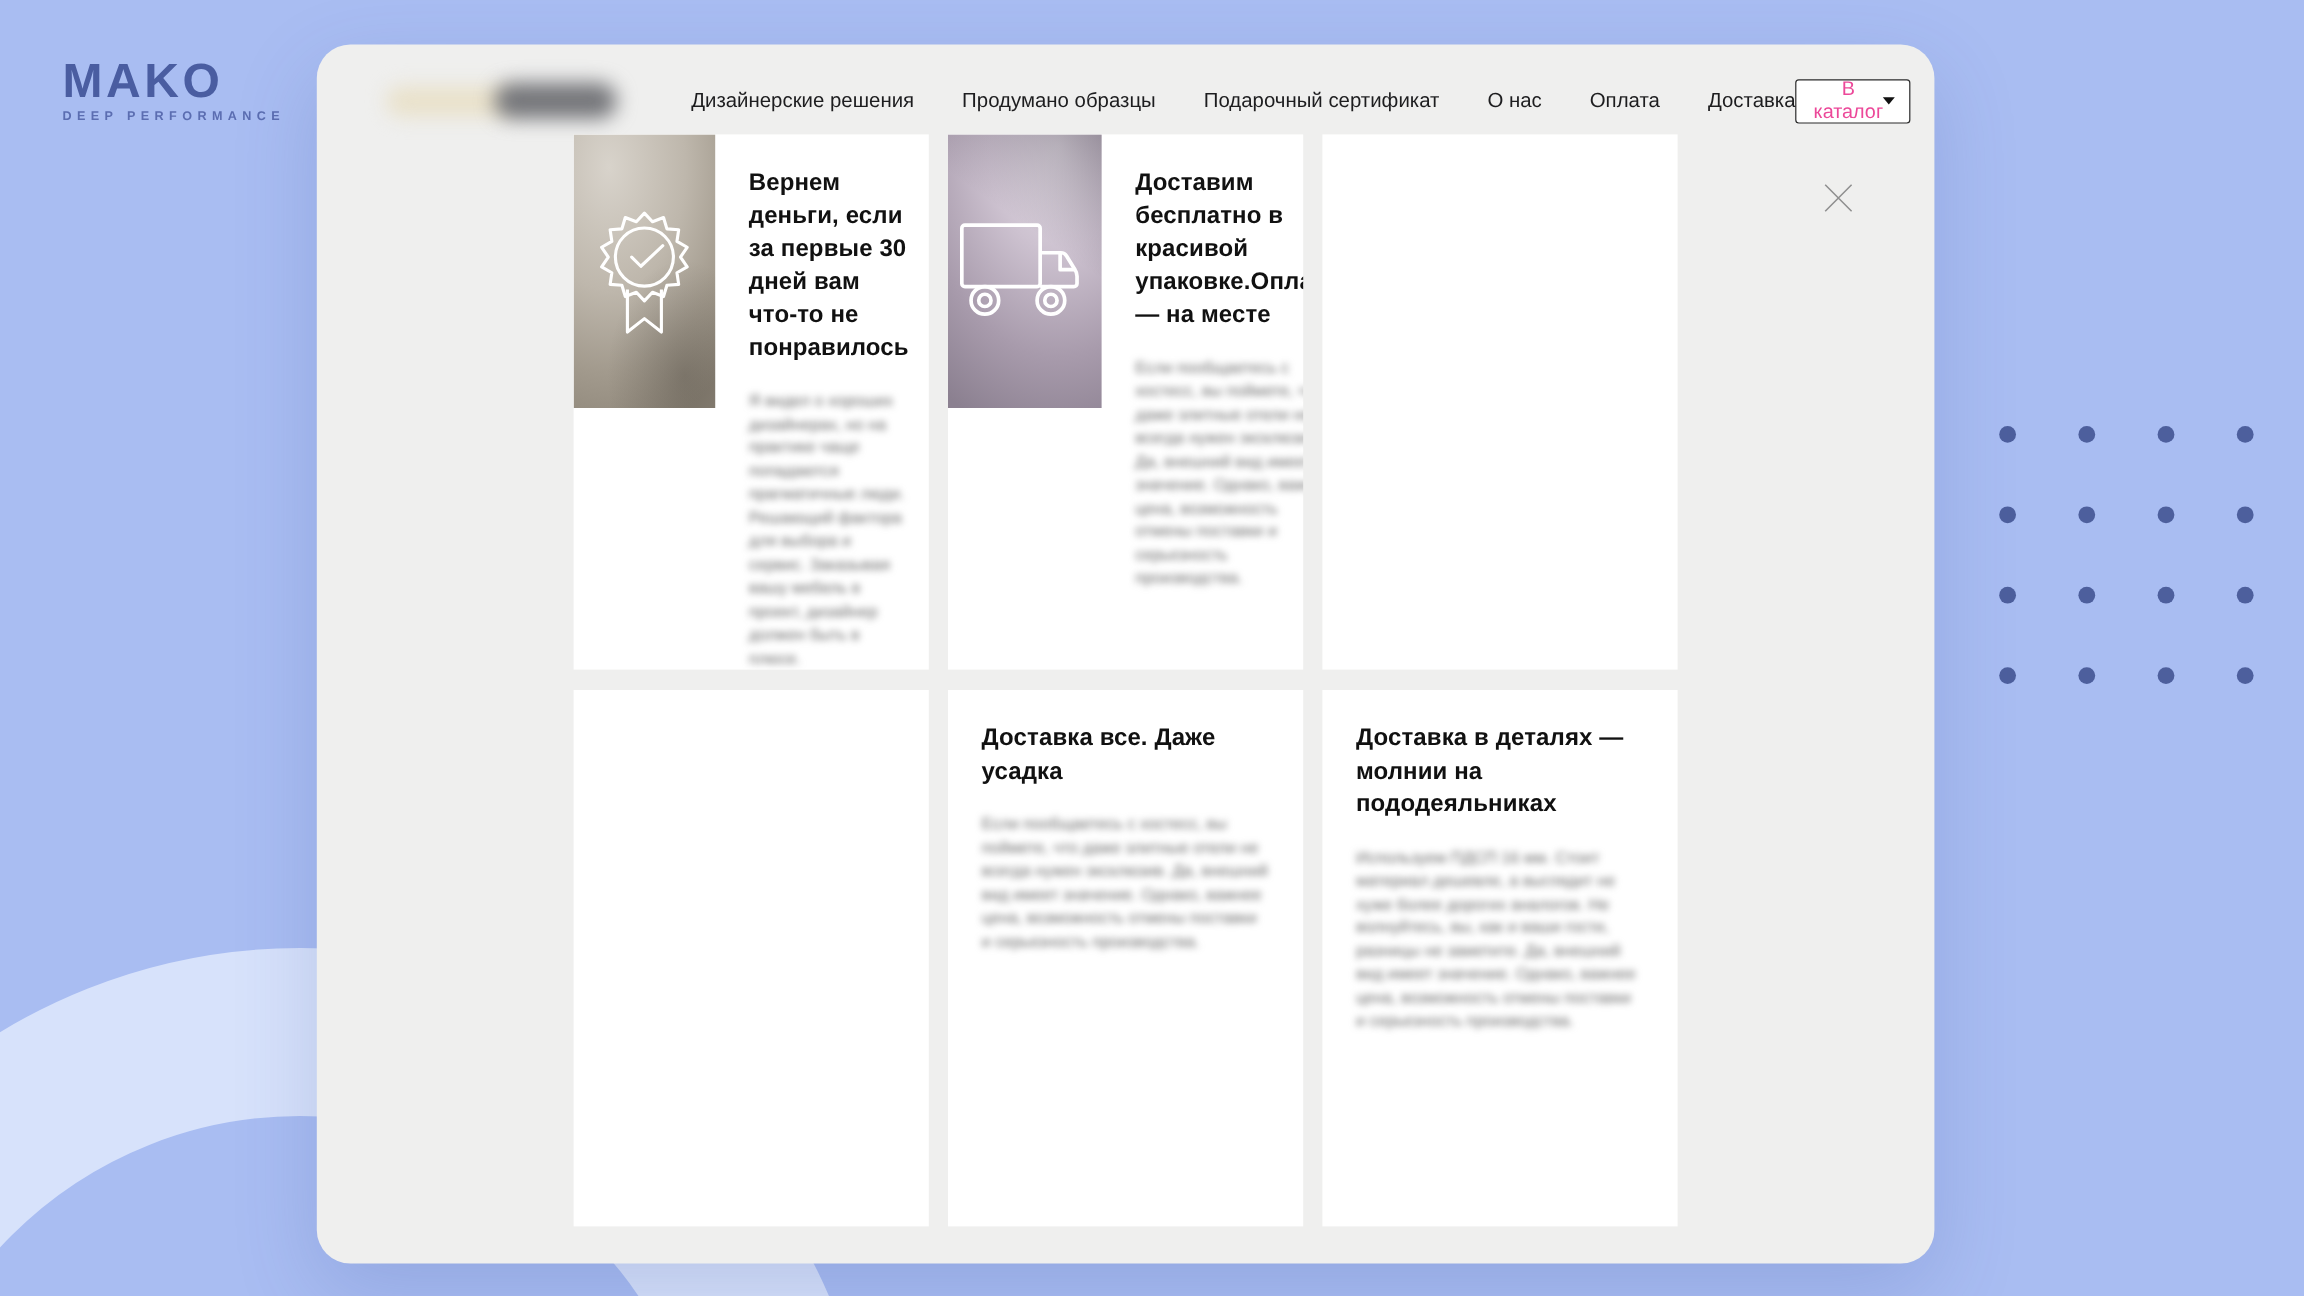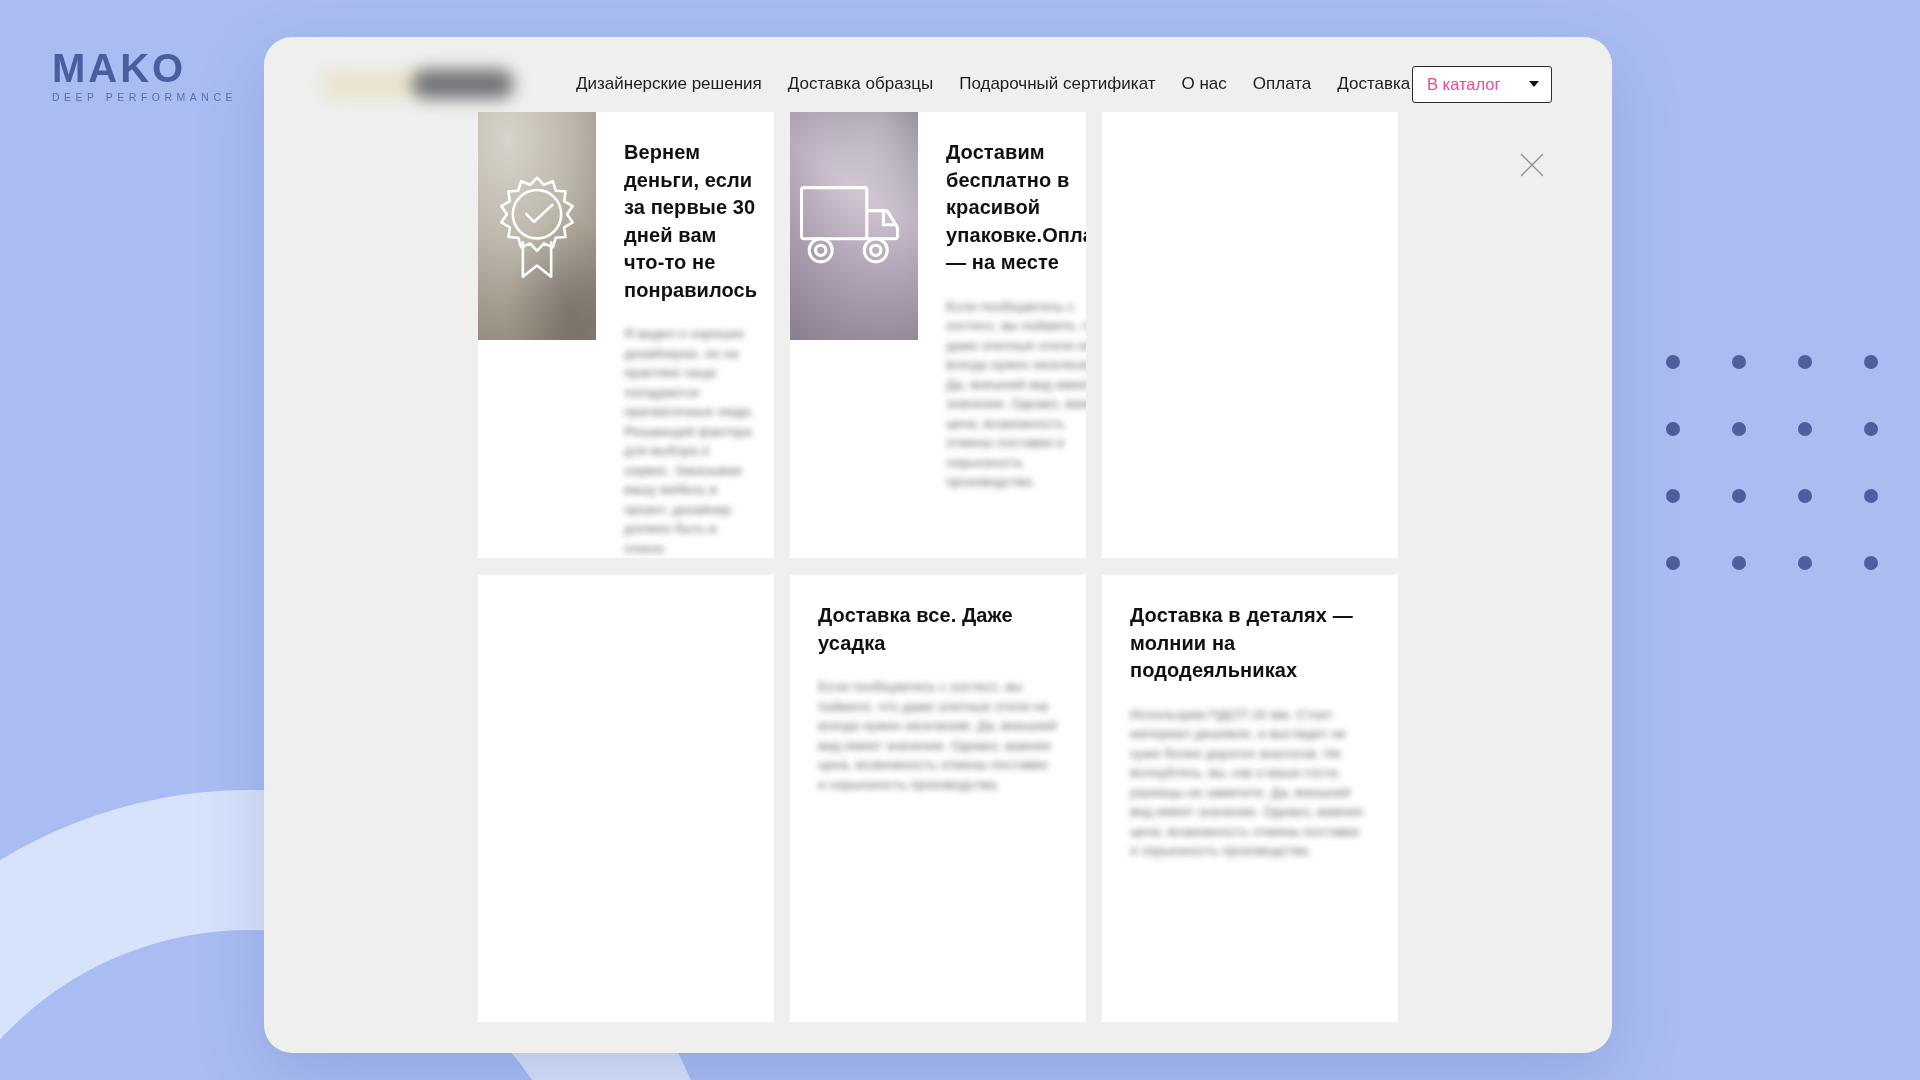--- a/index.html
+++ b/index.html
@@ -9,35 +9,35 @@
   
   .ring { position:absolute; left:-230px; top:790px; width:960px; height:960px;
           border-radius:50%; border:140px solid #d7e2fb; z-index:0; }
   .dots { position:absolute; left:1666px; top:355px; z-index:0;
           display:grid; grid-template-columns:repeat(4,14px); column-gap:52px; row-gap:53px; }
   .dot { width:14px; height:14px; border-radius:50%; background:#4d5f9d; }
 
   
   .logo-block { position:absolute; left:52px; top:48px; z-index:0; color:#4a5da1; }
   .logo-text { font-size:40px; font-weight:700; letter-spacing:3px; line-height:40px; }
-  .logo-sub  { font-size:10.5px; font-weight:400; letter-spacing:4.5px; color:#5b6db1; margin-top:3px; }
+  .logo-sub  { font-size:10.5px; font-weight:700; letter-spacing:4.5px; color:#5b6db1; margin-top:3px; }
 
   
   .panel { position:absolute; left:264px; top:37px; width:1348px; height:1016px;
            background:#efefee; border-radius:28px; z-index:1;
            box-shadow:0 24px 70px rgba(50,70,150,.18); }
 
   
   .nav { position:absolute; left:56px; right:60px; top:26px; height:42px;
          display:flex; align-items:center; }
   .partner-logo { position:relative; width:190px; height:40px; flex:0 0 auto; }
   .blob { position:absolute; filter:blur(8px); }
   .b1 { left:2px; top:8px; width:108px; height:25px; border-radius:13px; background:#e9e1ca; }
   .b2 { left:92px; top:5px; width:102px; height:30px; border-radius:15px; background:#75767a; }
-  .links { display:flex; align-items:center; gap:26px; margin-left:66px; }
+  .links { display:flex; align-items:center; gap:40px; margin-left:66px; }
   .links a { font-size:17px; color:#1d1d1f; text-decoration:none; white-space:nowrap; cursor:pointer; }
   .catalog { margin-left:auto; width:140px; height:37px; background:#ffffff;
              border:1.6px solid #2b2b2b; border-radius:3px; display:flex; align-items:center;
              padding:0 12px 0 14px; font-size:16.5px; color:#ec4899; cursor:pointer;
              font-family:"Liberation Sans",sans-serif; justify-content:space-between; }
   .caret { width:0; height:0; border-left:5px solid transparent; border-right:5px solid transparent;
            border-top:6px solid #111; }
 
   
   .close { position:absolute; left:1252px; top:112px; width:32px; height:32px; background:none;
@@ -123,21 +123,21 @@
 
 <div class="panel">
 
   <div class="nav">
     <div class="partner-logo">
       <div class="blob b1"></div>
       <div class="blob b2"></div>
     </div>
     <nav class="links">
       <a>Дизайнерские решения</a>
-      <a>Доставка образцы</a>
+      <a>Продумано образцы</a>
       <a>Подарочный сертификат</a>
       <a>О нас</a>
       <a>Оплата</a>
       <a>Доставка</a>
     </nav>
     <button class="catalog">
       <span>В каталог</span>
       <span class="caret"></span>
     </button>
   </div>

